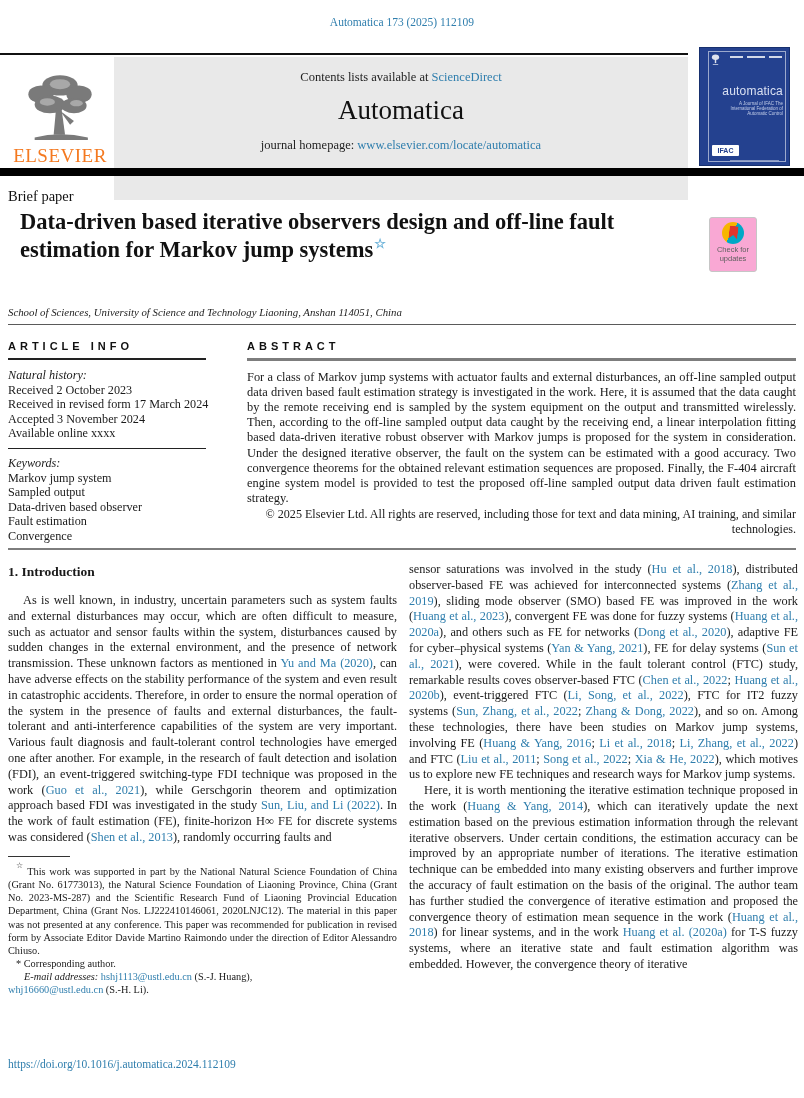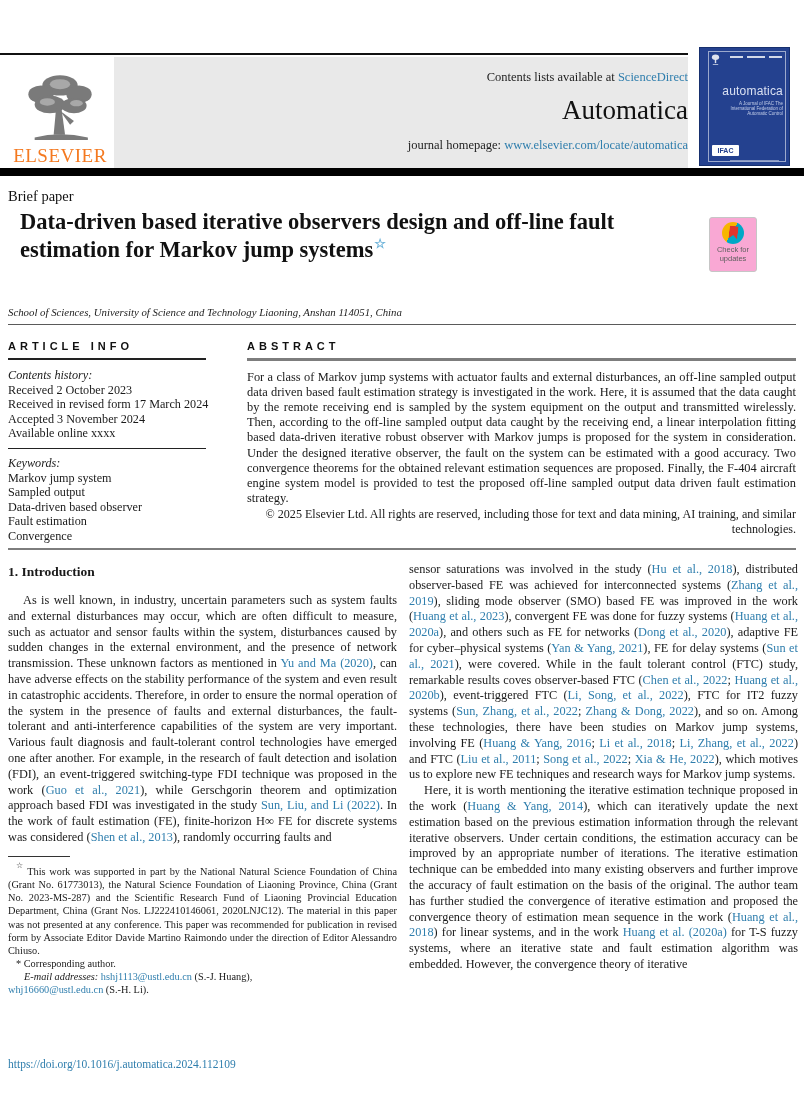--- a/index.html
+++ b/index.html
@@ -10,22 +10,22 @@
   
   .citation { position:absolute; top:16px; left:0; right:0; text-align:center;
               font-size:11.5px; color:#2f7ead; }
 
   
   .topline { position:absolute; top:53px; left:0; width:688px; height:2px; background:#111; }
   .logo-box { position:absolute; left:8px; top:58px; width:104px; height:108px;
               display:flex; flex-direction:column; align-items:center; justify-content:flex-end;text-align:right; }
   .logo-box svg { display:block; margin-bottom:1px; }
   .elsevier-word { font-size:19px; color:#f47920; letter-spacing:.5px; line-height:20px; }
-  .masthead { position:absolute; left:114px; top:57px; width:574px; height:119px;
-              background:#e9e9e9; text-align:right; }
+  .masthead { position:absolute; left:114px; top:57px; width:574px; height:143px;
+              background:#e9e9e9; text-align:center; }
   .contents-line { margin-top:13px; font-size:12.5px; color:#222; }
   .journal-name { margin-top:10px; font-size:27px; color:#111; }
   .homepage-line { margin-top:12px; font-size:12.5px; color:#222; }
   .link { color:#2f7ead; text-decoration:none; cursor:pointer; }
 
   
   .cover { position:absolute; left:699px; top:47px; width:91px; height:119px;
            background:#24418f; border:1px solid #17306e; }
   .cover-frame { position:absolute; top:3px; right:3px; bottom:3px; left:8px;
                  border:1px solid rgba(255,255,255,.55); }
@@ -97,20 +97,21 @@
 
   
   .doi  { position:absolute; top:1058px; left:8px; font-size:11.5px; }
   .issn { position:absolute; top:1075px; left:8px; width:788px; font-size:10.8px; color:#111;margin-top:36px; }
 </style>
 </head>
 <body>
 
 <div class="page">
 
+  <div class="citation">Automatica 173 (2025) 112109</div>
   <div class="topline"></div>
 
   <div class="logo-box">
     <svg width="76" height="76" viewBox="0 0 60 60">
       <g fill="#7a7a7a">
         <ellipse cx="30" cy="13" rx="14" ry="8"></ellipse>
         <ellipse cx="15" cy="20" rx="10" ry="7"></ellipse>
         <ellipse cx="45" cy="20" rx="10" ry="7"></ellipse>
         <ellipse cx="22" cy="28" rx="12" ry="7"></ellipse>
         <ellipse cx="41" cy="29" rx="10" ry="6"></ellipse>
@@ -165,21 +166,21 @@
     <div class="badge-text">Check for updates</div>
   </div>
 
   <div class="affiliation">School of Sciences, University of Science and Technology Liaoning, Anshan 114051, China</div>
   <div class="affil-rule"></div>
 
   <div class="infocol">
     <div class="colhead">ARTICLE INFO</div>
     <div class="head-rule"></div>
     <div class="meta">
-      <p class="lbl">Contents history:</p>
+      <p class="lbl">Natural history:</p>
       <p>Received 2 October 2023</p>
       <p>Received in revised form 17 March 2024</p>
       <p>Accepted 3 November 2024</p>
       <p>Available online  xxxx</p>
     </div>
     <div class="mid-rule"></div>
     <div class="meta">
       <p class="lbl">Keywords:</p>
       <p>Markov jump system</p>
       <p>Sampled output</p>

